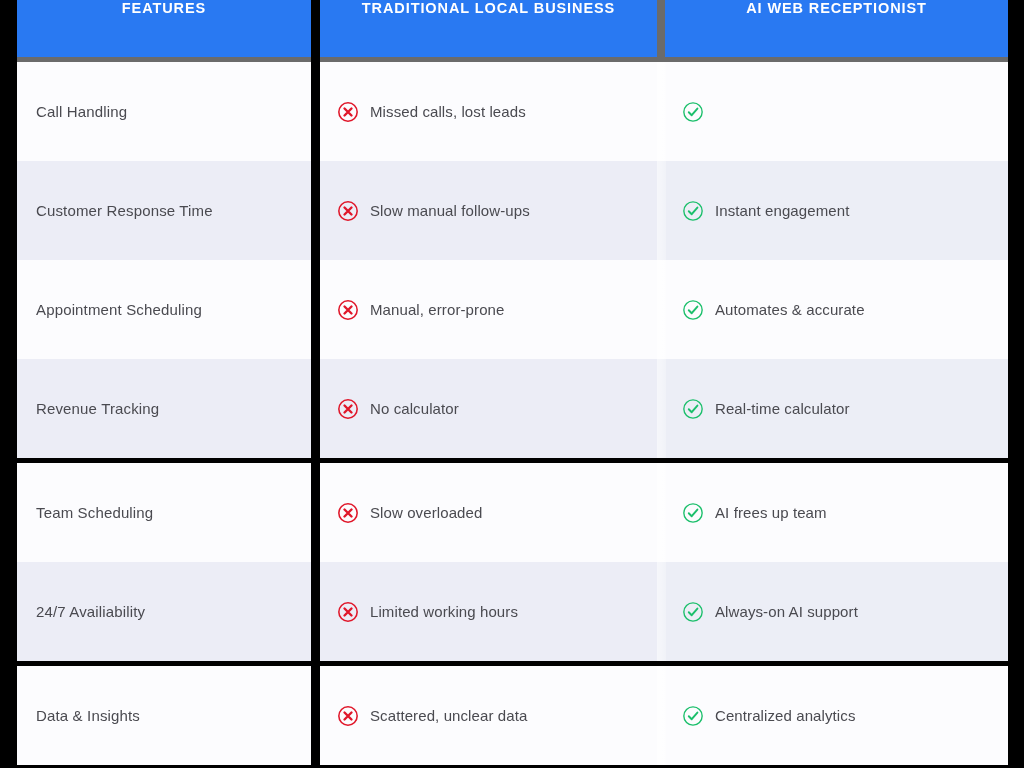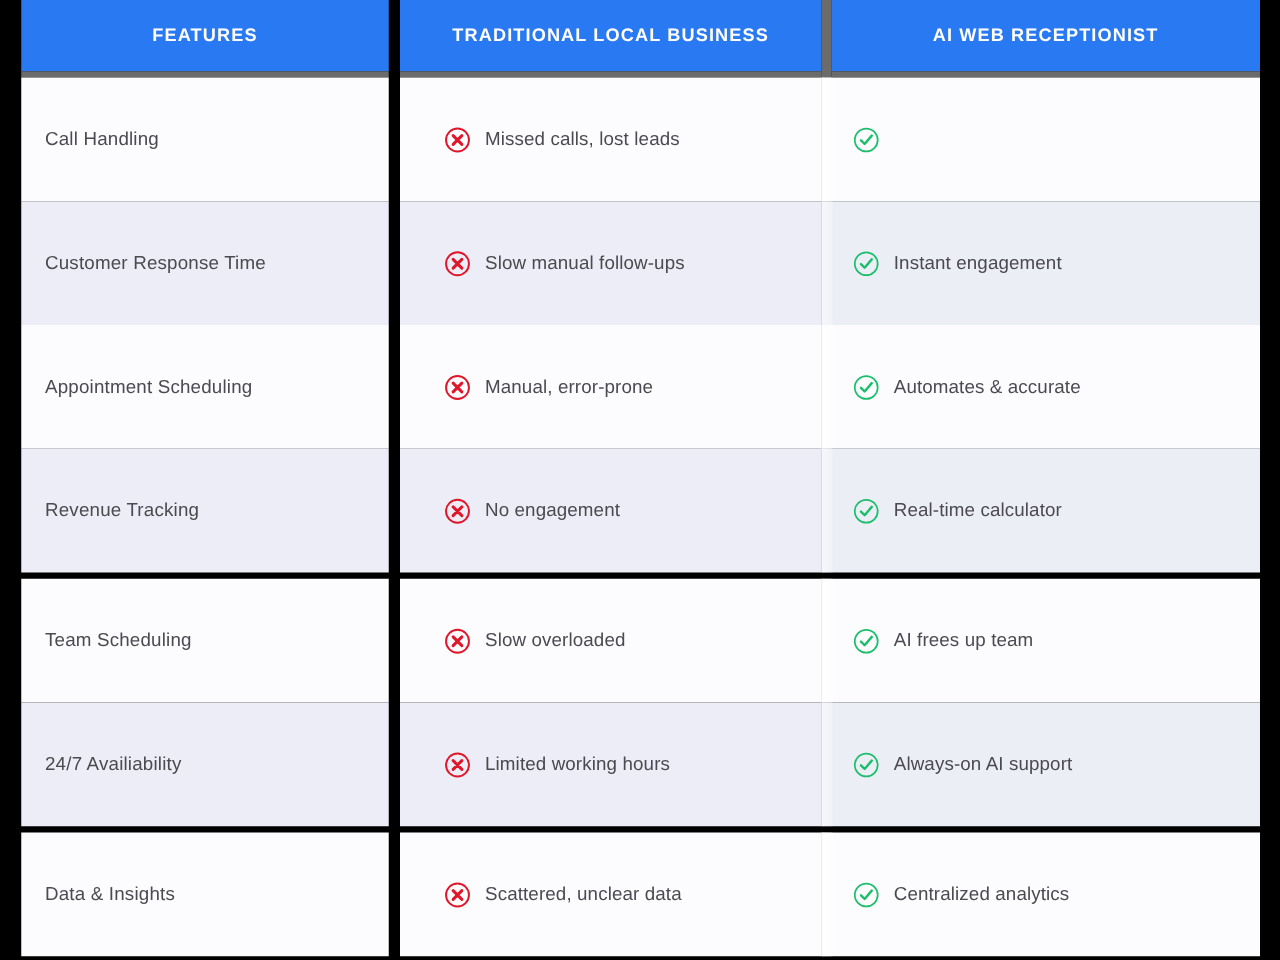--- a/index.html
+++ b/index.html
@@ -30,21 +30,21 @@
     left: 0;
     width: 1024px;
     height: 62px;
   }
   .hdr-cell {
     position: absolute;
     top: 0;
     height: 57px;
     background: #2979f2;
     display: flex;
-    align-items: center;
+    align-items: flex-start;
     justify-content: center;
   }
   .hdr-cell.c1 { left: 17px;  width: 294px; }
   .hdr-cell.c2 { left: 320px; width: 337px; }
   .hdr-cell.c3 { left: 665px; width: 343px; }
 
   .hdr-label {
     color: #ffffff;
     font-size: 14.5px;
     font-weight: bold;
@@ -90,21 +90,21 @@
   .row.gap-after { margin-bottom: 5px; }
 
   .cell {
     position: absolute;
     top: 0;
     height: 99px;
     display: flex;
     align-items: center;
   }
   .cell.c1 { left: 17px;  width: 294px; padding-left: 19px; box-sizing: border-box; }
-  .cell.c2 { left: 320px; width: 337px; padding-left: 35px; box-sizing: border-box; }
+  .cell.c2 { left: 320px; width: 337px; padding-left: 17px; box-sizing: border-box; }
   .cell.c3 { left: 657px; width: 351px; padding-left: 25px; box-sizing: border-box; }
 
   .row.odd  .cell { background: #fcfcfe; }
   .row.even .cell { background: #ecedf6; }
 
   .row.even .cell.c3 { background: #eceef6; }
 
   .feature-label {
     color: #4a4a50;
     font-size: 15px;
@@ -244,21 +244,21 @@
       <div class="cell c1">
         <span class="feature-label">Revenue Tracking</span>
       </div>
       <div class="cell c2">
         <span class="icon">
           <svg width="22" height="22" viewBox="0 0 24 24">
               <circle cx="12" cy="12" r="10" fill="none" stroke="#E0172A" stroke-width="1.7"></circle>
               <path d="M8.2 8.2 L15.8 15.8 M15.8 8.2 L8.2 15.8" stroke="#E0172A" stroke-width="2.6" stroke-linecap="round"></path>
             </svg>
         </span>
-        <span class="value-text">No engagement</span>
+        <span class="value-text">No calculator</span>
       </div>
       <div class="cell c3">
         <span class="icon">
           <svg width="22" height="22" viewBox="0 0 24 24">
               <circle cx="12" cy="12" r="10" fill="none" stroke="#1BBF6B" stroke-width="1.5"></circle>
               <path d="M7.4 12.3 L10.6 15.5 L16.8 8.2" fill="none" stroke="#1BBF6B" stroke-width="2.1" stroke-linecap="round" stroke-linejoin="round"></path>
             </svg>
         </span>
         <span class="value-text">Real-time calculator</span>
       </div>

